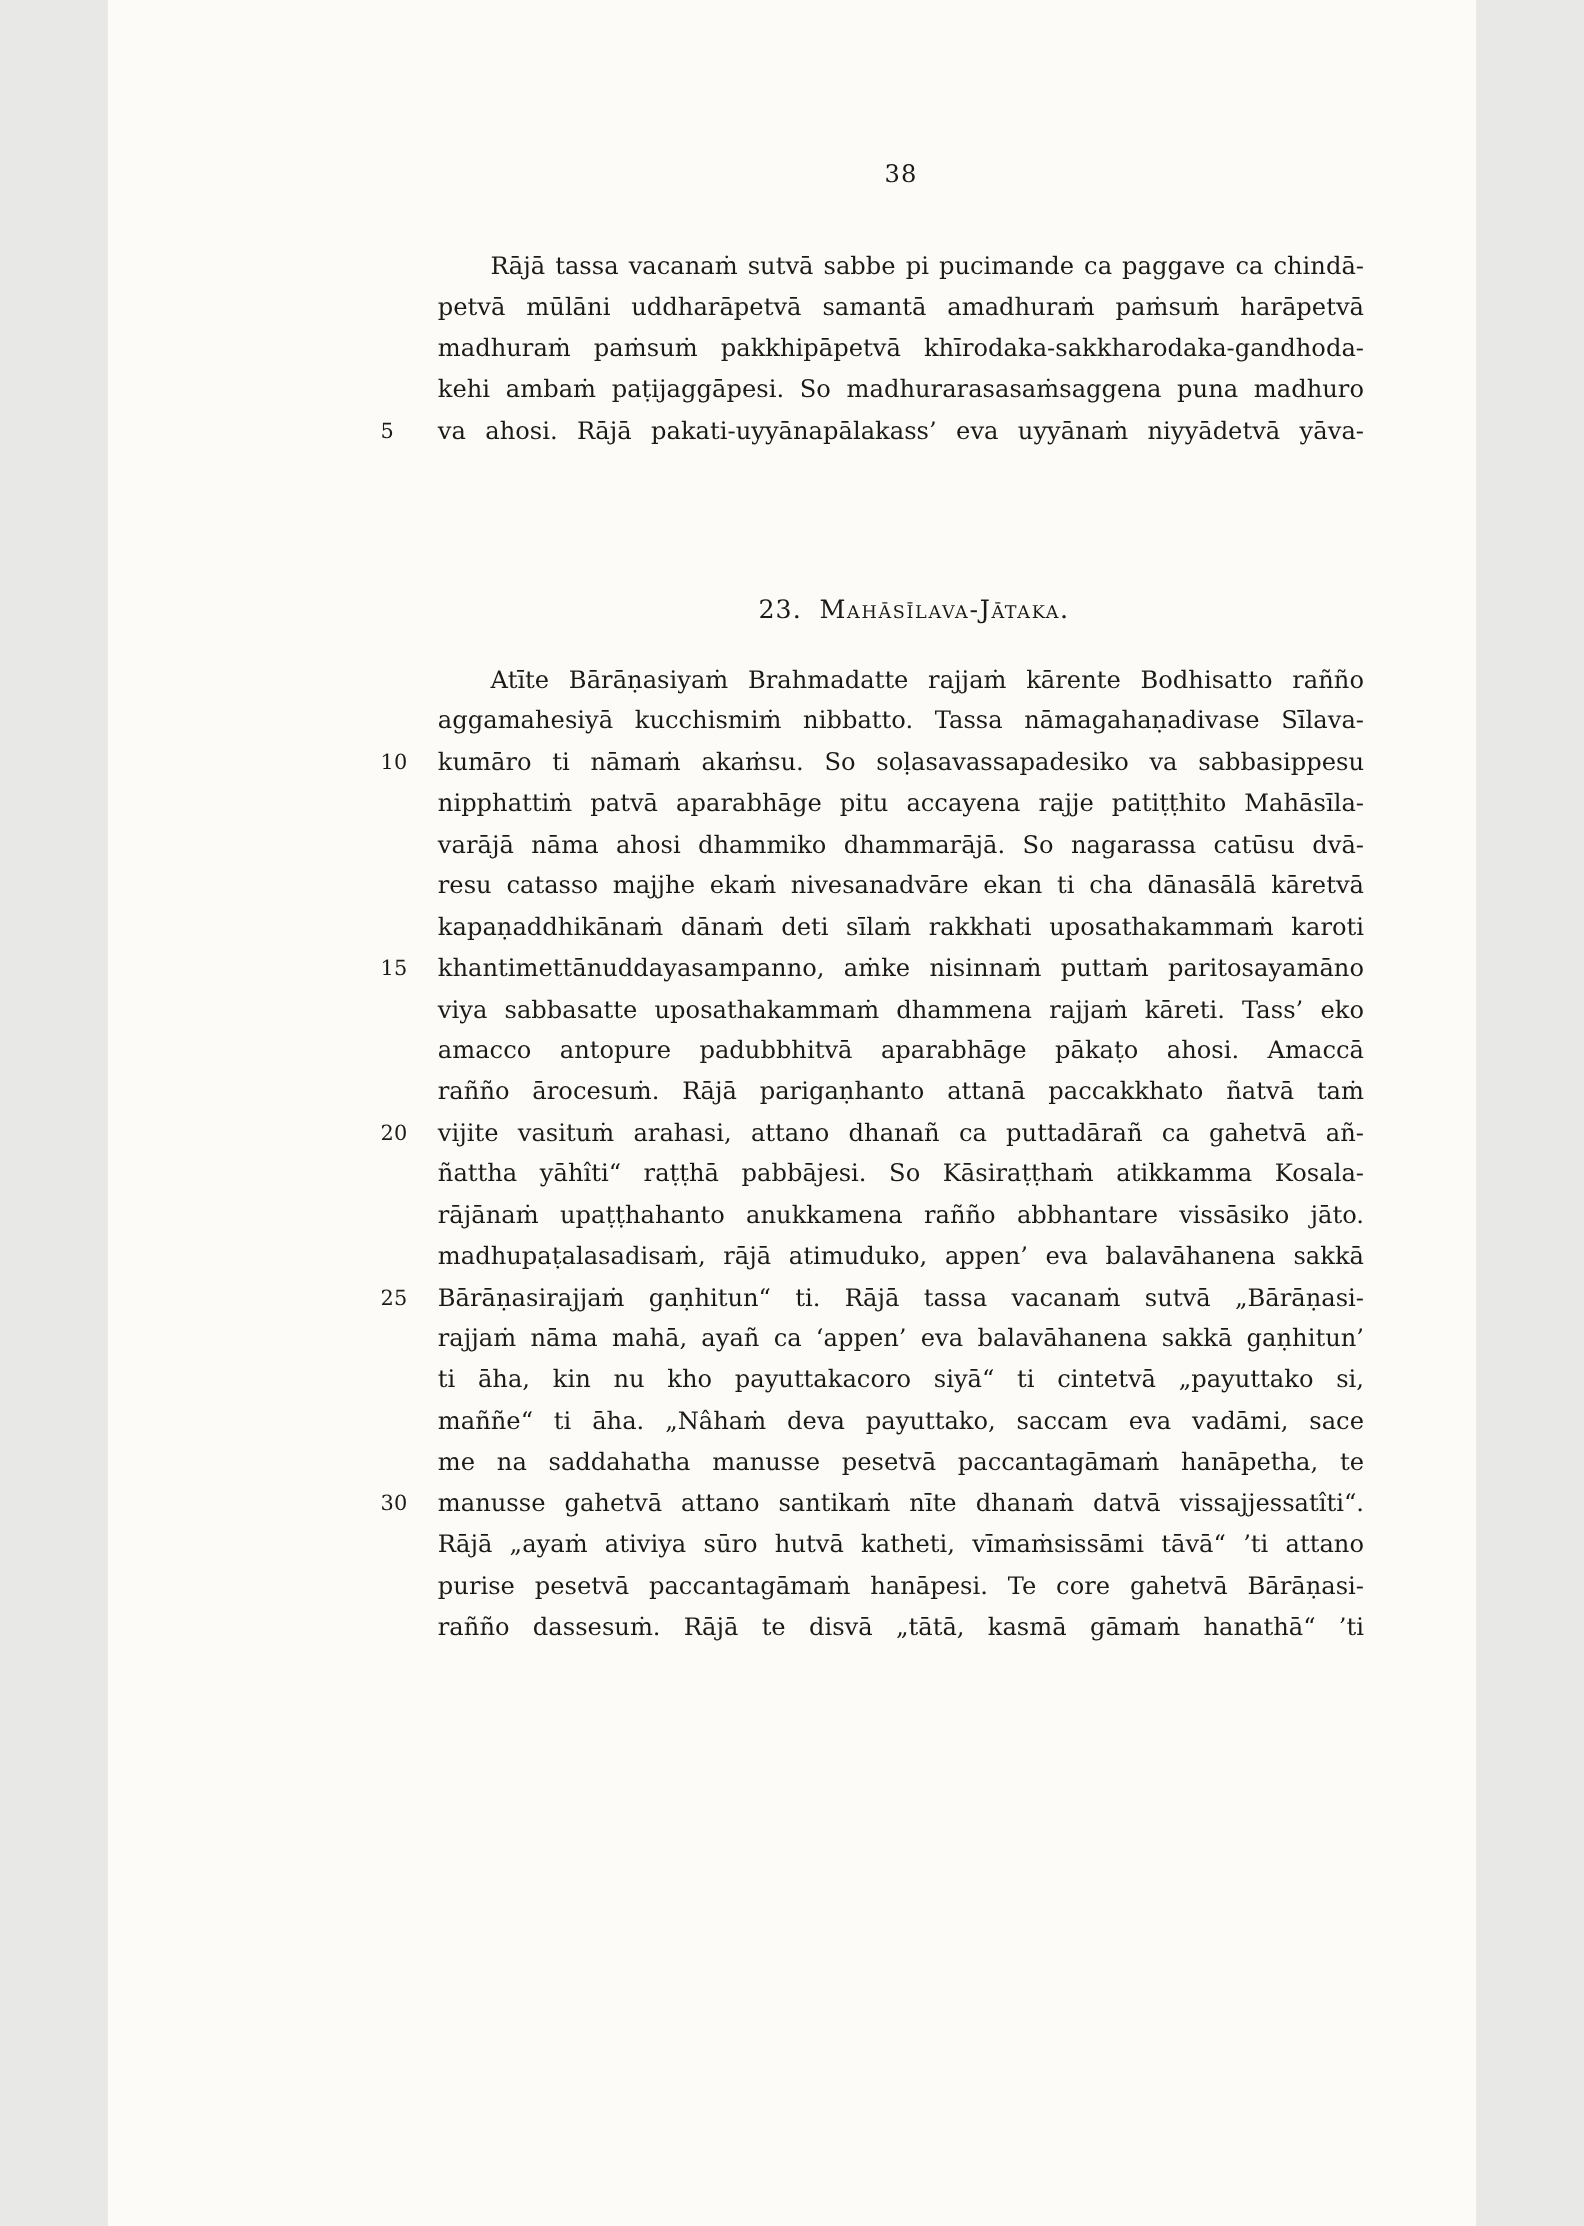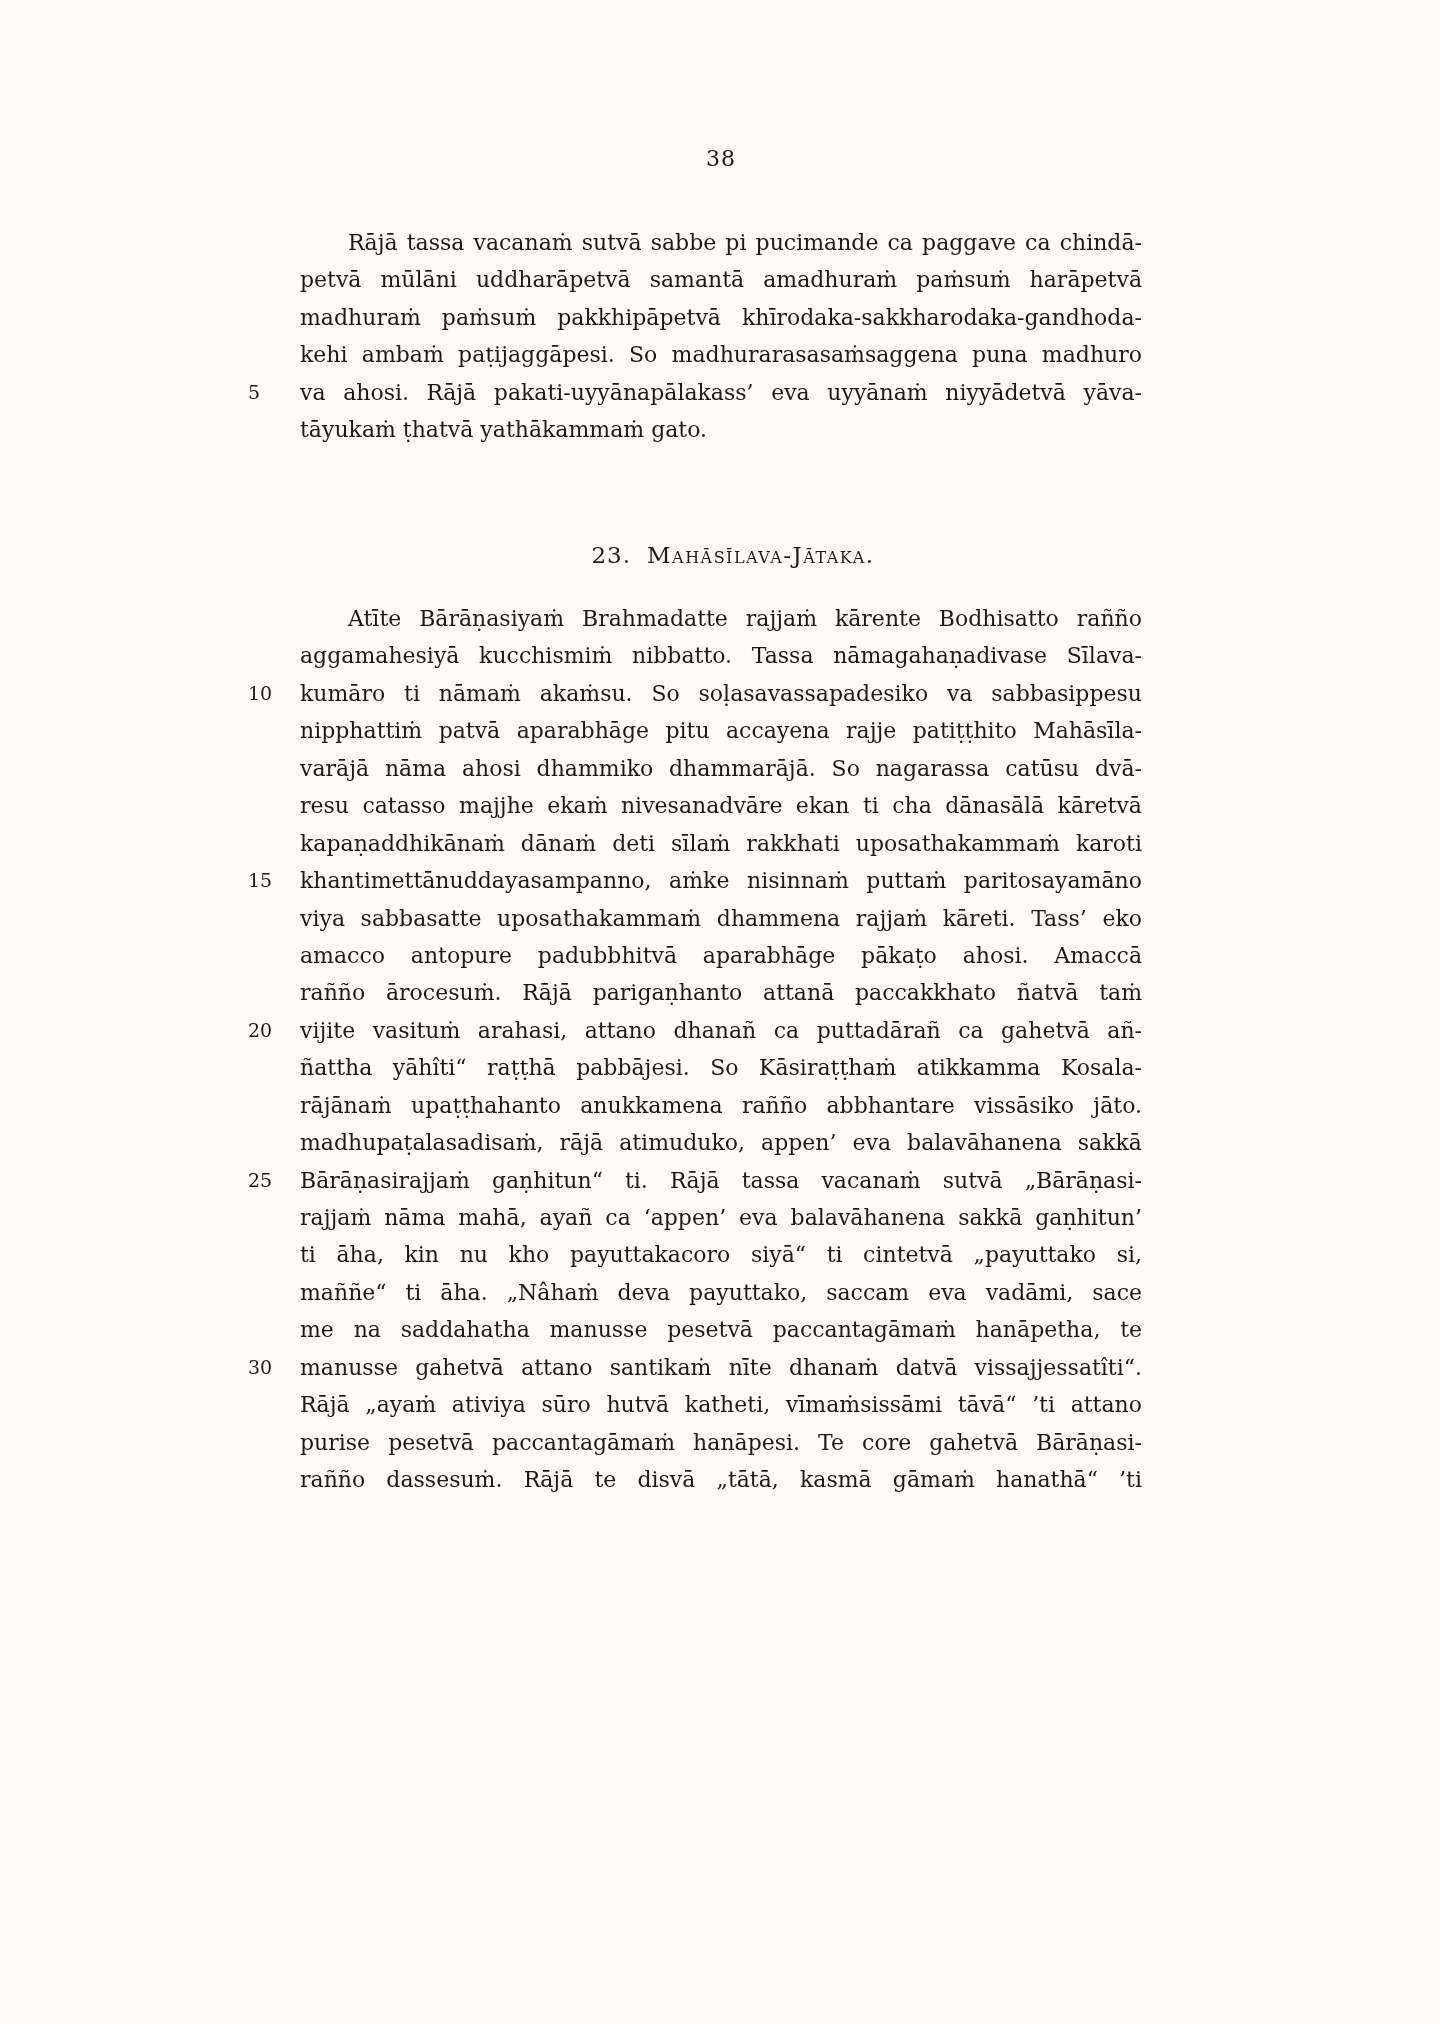--- a/index.html
+++ b/index.html
@@ -1,20 +1,20 @@
 <!DOCTYPE html>
 <html><head>
 <meta charset="utf-8">
 <style>
   html, body { margin: 0; padding: 0; }
   body { background: #e8e8e6; }
 
   .page {
     position: relative;
-    width: 1440px;
+    width: 1244px;
     height: 2024px;
     margin: 0 auto;
     background: #fcfbf8;
     color: #1c1a18;
     font-family: "DejaVu Serif", "Liberation Serif", serif;
     overflow: hidden;
   }
 
   .page-number {
     position: absolute;
@@ -76,21 +76,20 @@
 <div class="page">
 
   <div class="page-number">38</div>
 
   <div class="para" id="para1">
       <div class="line indent">Rājā tassa vacanaṁ sutvā sabbe pi pucimande ca paggave ca chindā-</div>
       <div class="line">petvā mūlāni uddharāpetvā samantā amadhuraṁ paṁsuṁ harāpetvā</div>
       <div class="line">madhuraṁ paṁsuṁ pakkhipāpetvā khīrodaka-sakkharodaka-gandhoda-</div>
       <div class="line">kehi ambaṁ paṭijaggāpesi. So madhurarasasaṁsaggena puna madhuro</div>
       <div class="line"><span class="lineno">5</span>va ahosi. Rājā pakati-uyyānapālakass’ eva uyyānaṁ niyyādetvā yāva-</div>
-      <div class="line no-just">tāyukaṁ ṭhatvā yathākammaṁ gato.</div>
     </div>
 
   <div class="heading">
     <span class="h-num">23.</span><span class="sc">Mahāsīlava-Jātaka.</span>
   </div>
 
   <div class="para" id="para2">
       <div class="line indent">Atīte Bārāṇasiyaṁ Brahmadatte rajjaṁ kārente Bodhisatto rañño</div>
       <div class="line">aggamahesiyā kucchismiṁ nibbatto. Tassa nāmagahaṇadivase Sīlava-</div>
       <div class="line"><span class="lineno">10</span>kumāro ti nāmaṁ akaṁsu. So soḷasavassapadesiko va sabbasippesu</div>

